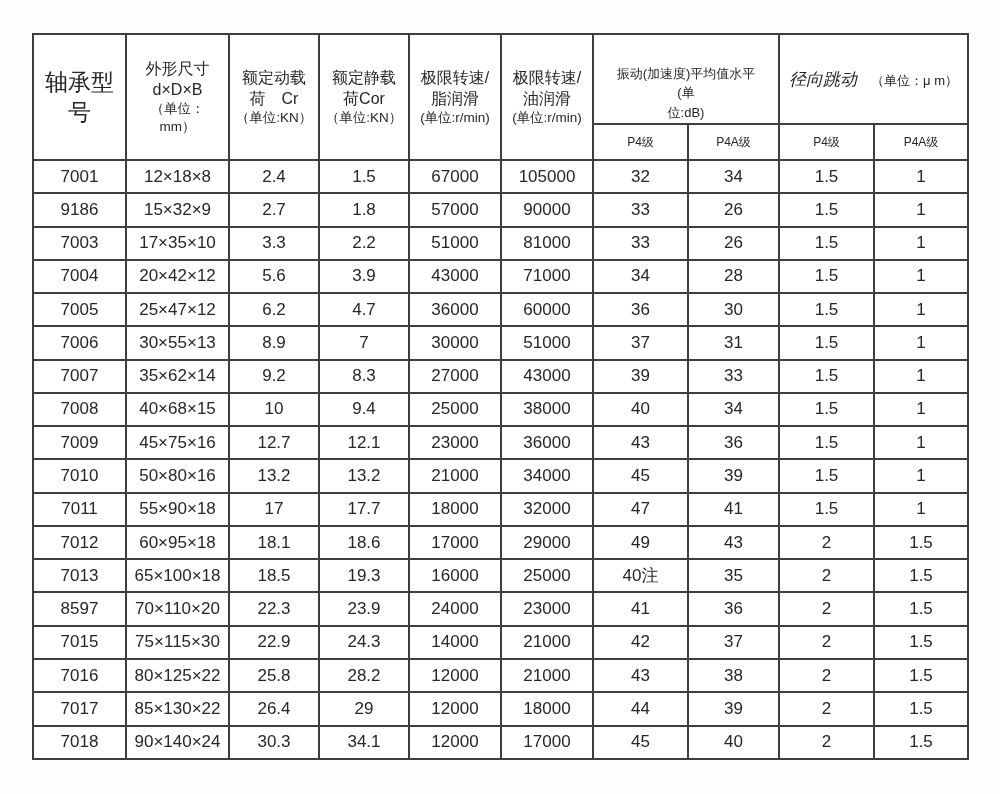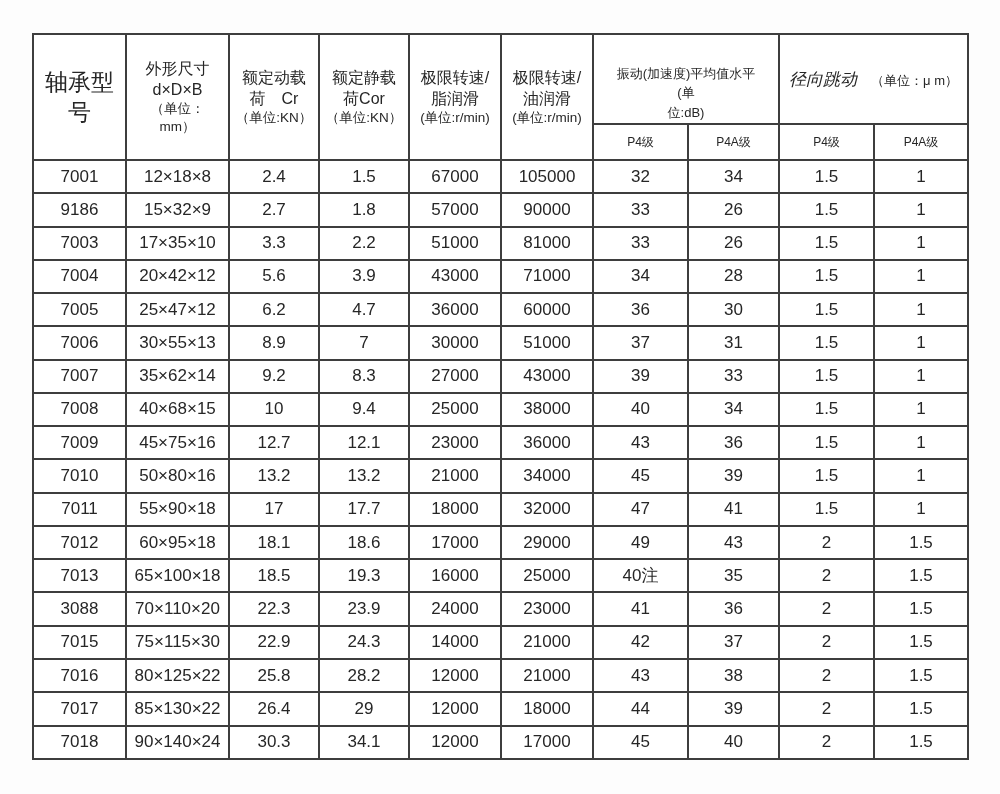--- a/index.html
+++ b/index.html
@@ -268,21 +268,21 @@
           <td>18.5</td>
           <td>19.3</td>
           <td>16000</td>
           <td>25000</td>
           <td>40注</td>
           <td>35</td>
           <td>2</td>
           <td>1.5</td>
         </tr>
         <tr>
-          <td>3088</td>
+          <td>8597</td>
           <td>70×110×20</td>
           <td>22.3</td>
           <td>23.9</td>
           <td>24000</td>
           <td>23000</td>
           <td>41</td>
           <td>36</td>
           <td>2</td>
           <td>1.5</td>
         </tr>

